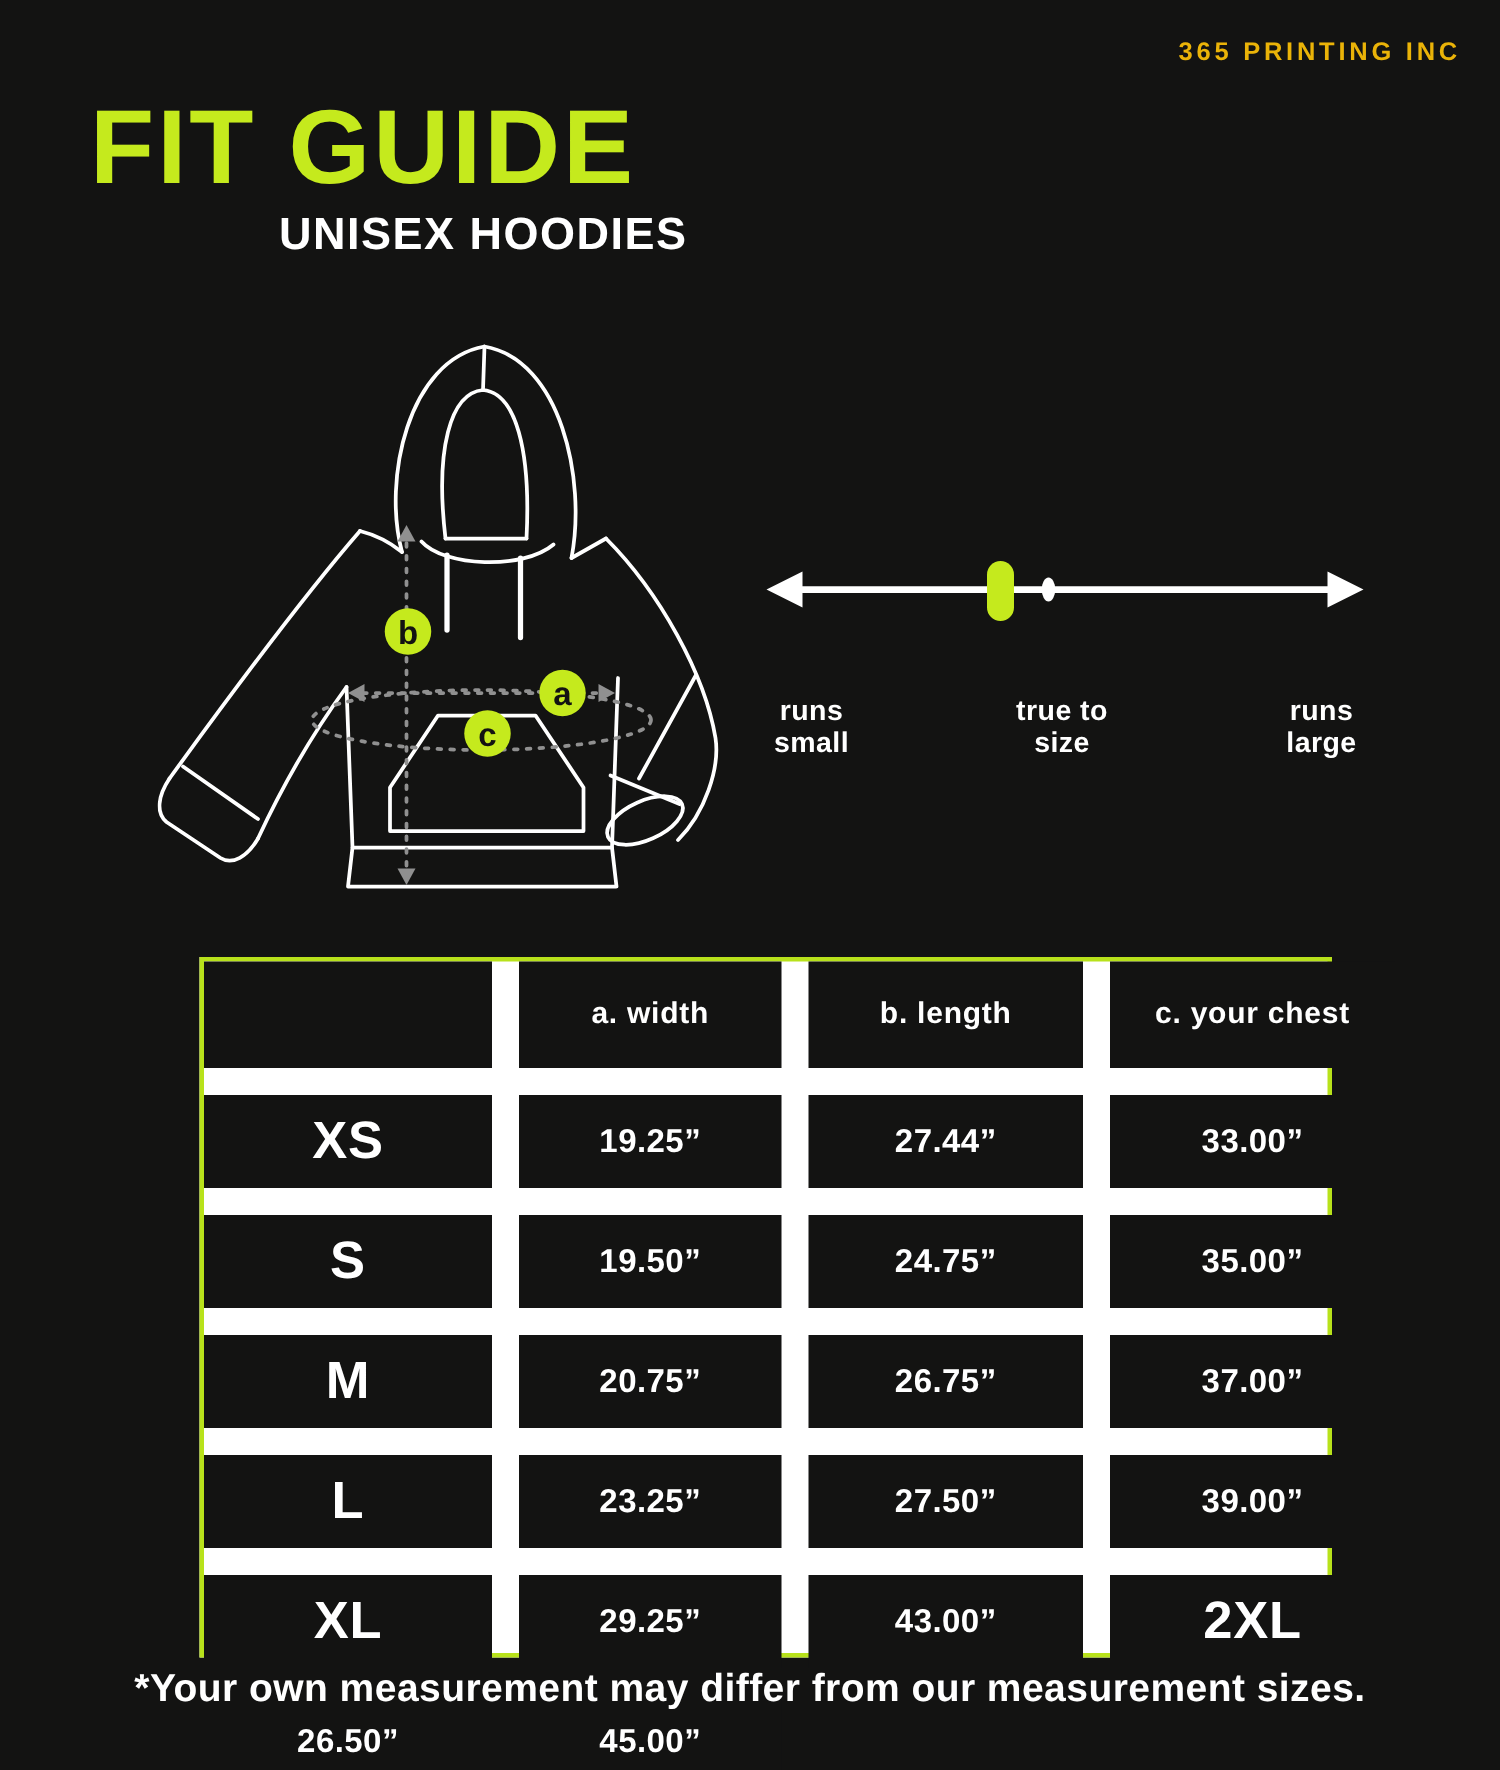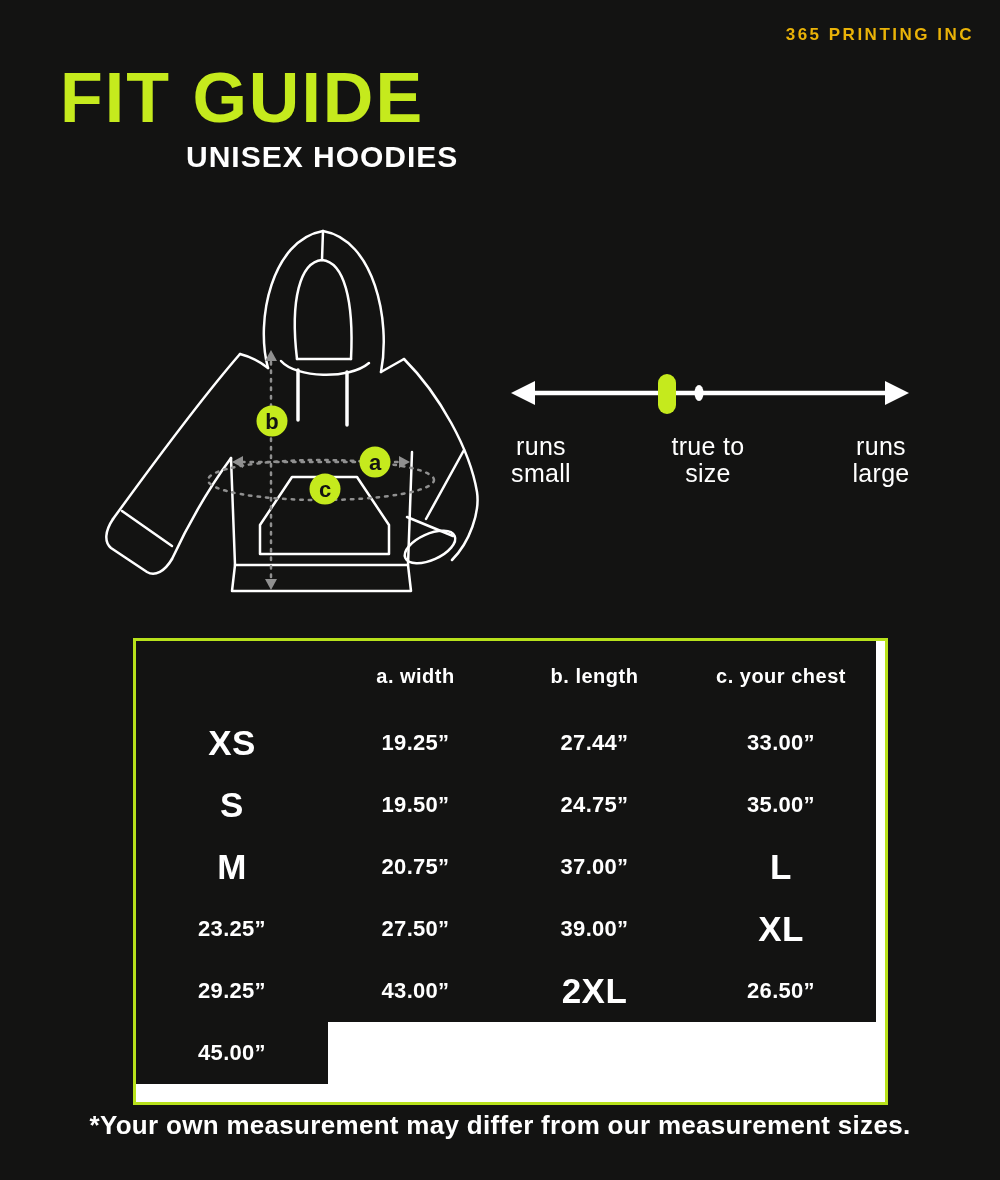--- a/index.html
+++ b/index.html
@@ -20,32 +20,32 @@
   }
   .subtitle{
     position:absolute;left:186px;top:140px;
     font-size:30px;font-weight:bold;letter-spacing:1px;color:#fff;
     white-space:nowrap;
   }
   .diagram-svg{position:absolute;left:105px;top:225px;}
   .scale-svg{position:absolute;left:496px;top:360px;}
   .scale-label{
     position:absolute;text-align:center;
-    font-size:25px;font-weight:normal;line-height:1.08;letter-spacing:.3px;color:#fff;
+    font-size:19px;font-weight:bold;line-height:1.08;letter-spacing:.3px;color:#fff;margin-top:32px;
   }
   .scale-label.left{left:496px;top:433px;width:90px;}
   .scale-label.center{left:648px;top:433px;width:120px;}
   .scale-label.right{left:836px;top:433px;width:90px;}
   .size-table{
     position:absolute;left:133px;top:638px;width:755px;height:467px;
     box-sizing:border-box;border:3px solid #b8e21b;background:#fff;
     display:grid;
     grid-template-columns:192px 175px 183px 190px;
     grid-template-rows:71px repeat(6,62px);
-    gap:0;
+    gap:18px;
   }
   .cell{
     background:#131312;display:flex;align-items:center;justify-content:center;
     color:#fff;font-weight:bold;
   }
   .cell.header{font-size:20px;letter-spacing:.5px;}
   .cell.size{font-size:35px;letter-spacing:.5px;}
   .cell.val{font-size:22px;letter-spacing:.3px;text-align:right;}
   .footnote{
     position:absolute;left:0;top:1110px;width:1000px;text-align:center;
@@ -155,20 +155,21 @@
     <div class="cell val">27.44”</div>
     <div class="cell val">33.00”</div>
 
     <div class="cell size">S</div>
     <div class="cell val">19.50”</div>
     <div class="cell val">24.75”</div>
     <div class="cell val">35.00”</div>
 
     <div class="cell size">M</div>
     <div class="cell val">20.75”</div>
+    <div class="cell val">26.75”</div>
     <div class="cell val">37.00”</div>
 
     <div class="cell size">L</div>
     <div class="cell val">23.25”</div>
     <div class="cell val">27.50”</div>
     <div class="cell val">39.00”</div>
 
     <div class="cell size">XL</div>
     <div class="cell val">29.25”</div>
     <div class="cell val">43.00”</div>

